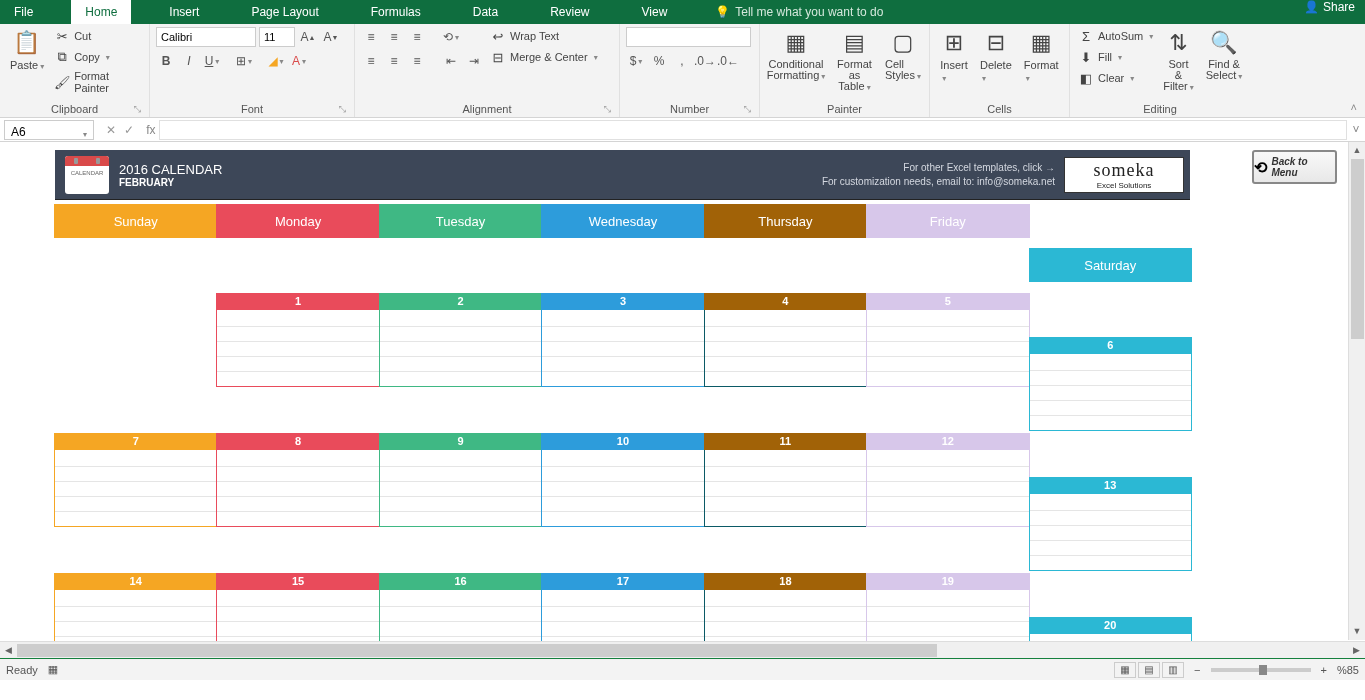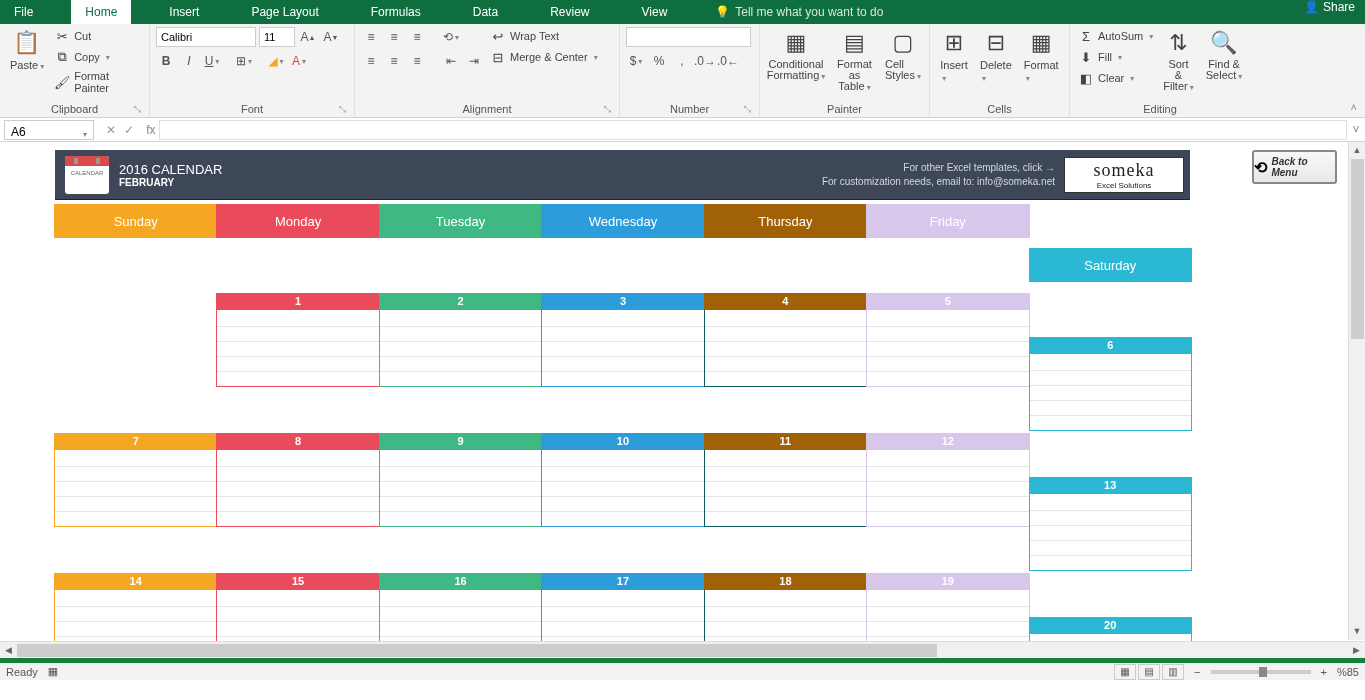--- a/index.html
+++ b/index.html
@@ -87,21 +87,21 @@
 
 .v-scroll { position: absolute; right: 0; top: 0; width: 17px; height: 498px; background: #f0f0f0; border-left: 1px solid #ddd; }
 .v-scroll .up, .v-scroll .down { height: 17px; text-align: center; font-size: 9px; color: #666; line-height: 17px; cursor: pointer; }
 .v-scroll .thumb { position: absolute; top: 17px; left: 2px; width: 13px; height: 180px; background: #cdcdcd; }
 .h-scroll { position: absolute; bottom: 0; left: 0; right: 0; height: 17px; background: #f0f0f0; border-top: 1px solid #ddd; display: flex; }
 .h-scroll .left, .h-scroll .right { width: 17px; text-align: center; font-size: 9px; color: #666; line-height: 17px; cursor: pointer; }
 .h-scroll .track { flex: 1; position: relative; }
 .h-scroll .thumb { position: absolute; left: 0; top: 2px; height: 13px; width: 920px; background: #cdcdcd; }
 
 
-.statusbar { height: 22px; background: #f3f3f3; border-top: 5px solid #15803d; display: flex; align-items: center; font-size: 11px; color: #555; padding: 0 6px; justify-content: space-between; }
+.statusbar { height: 22px; background: #f3f3f3; border-top: 1px solid #15803d; display: flex; align-items: center; font-size: 11px; color: #555; padding: 0 6px; justify-content: space-between; }
 .status-right { display: flex; align-items: center; gap: 10px; }
 .view-btns { display: flex; gap: 2px; }
 .view-btn { width: 22px; height: 16px; border: 1px solid #ccc; display: flex; align-items: center; justify-content: center; font-size: 10px; cursor: pointer; }
 .zoom-slider { width: 100px; height: 4px; background: #ccc; position: relative; }
 .zoom-slider .handle { position: absolute; left: 48px; top: -3px; width: 8px; height: 10px; background: #888; }
 
 </style>
 </head>
 <body>
 

